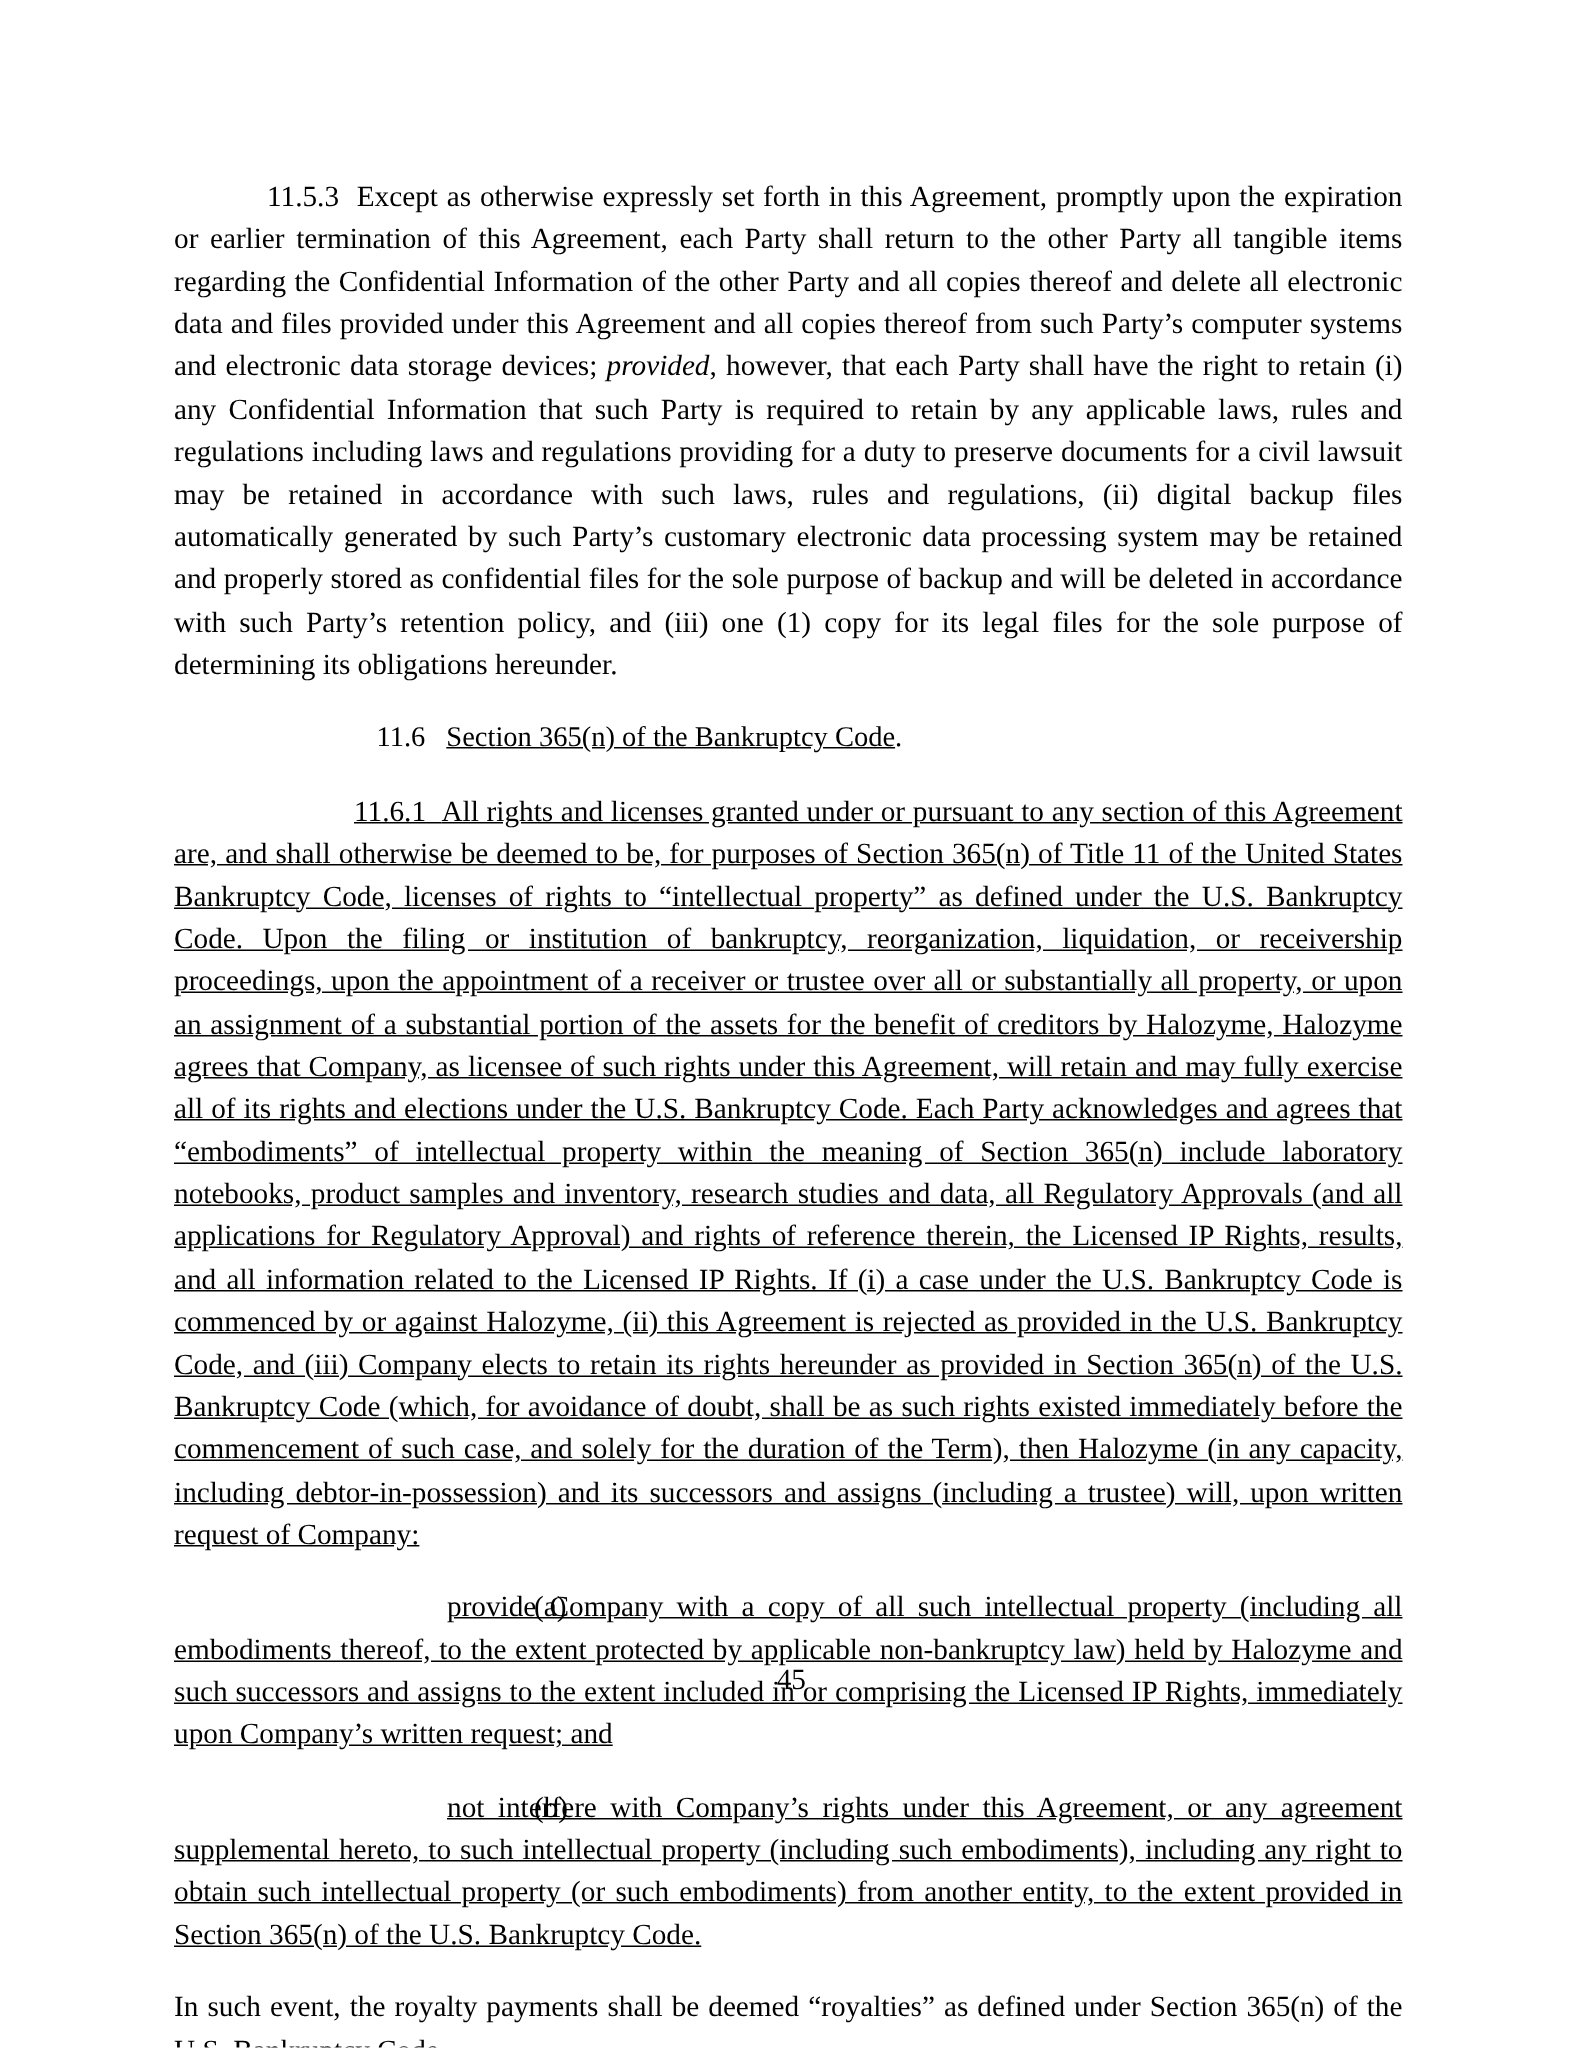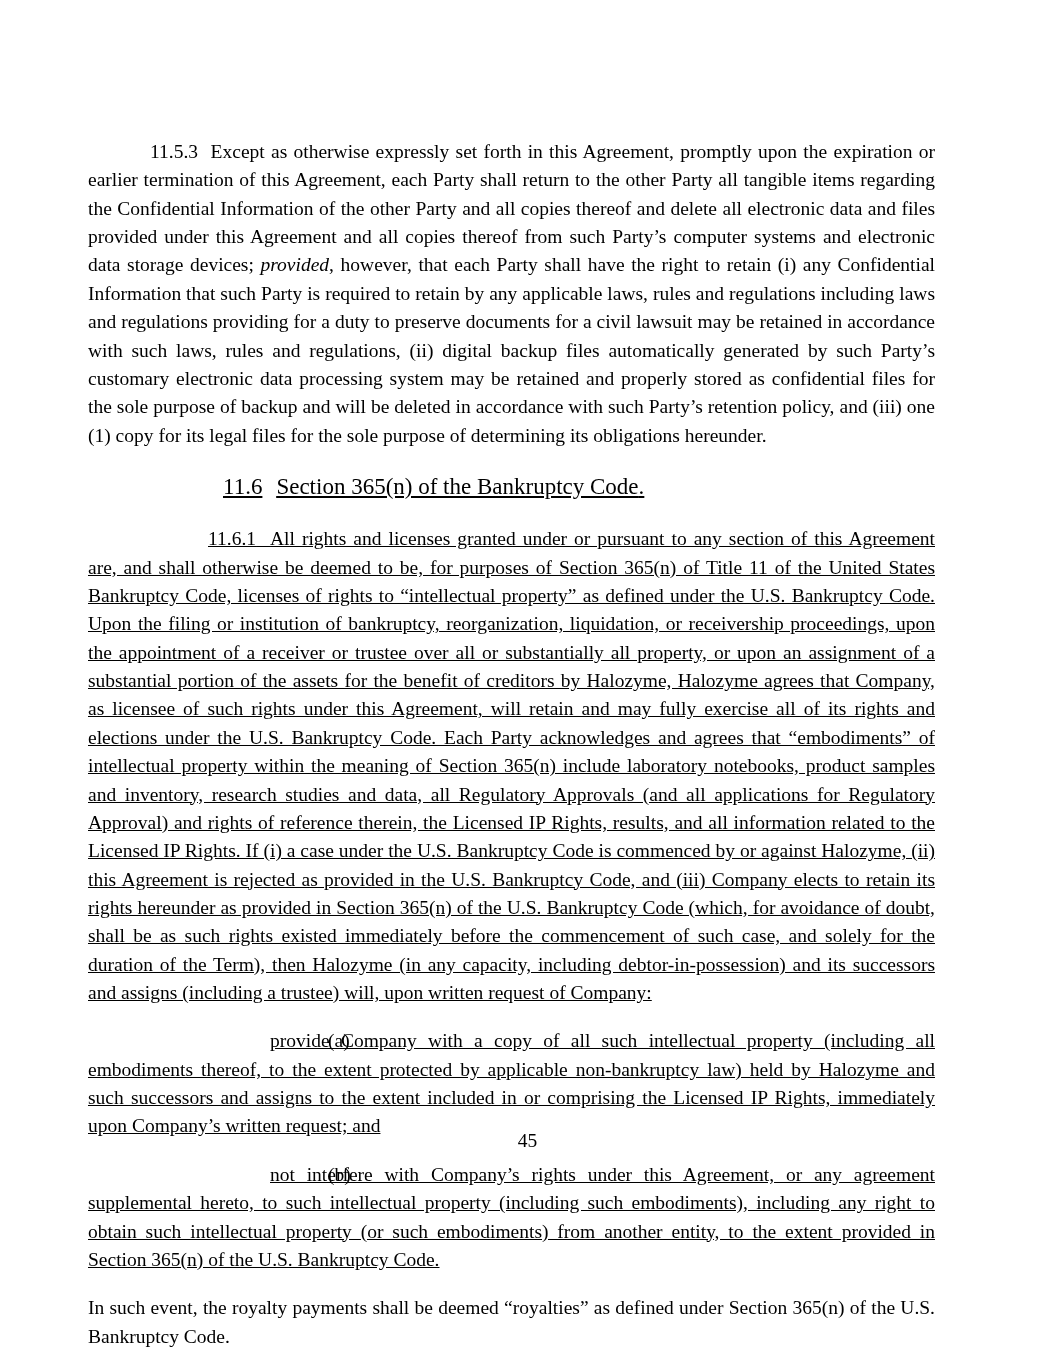--- a/index.html
+++ b/index.html
@@ -11,43 +11,41 @@
     width: 1055px;
     height: 1365px;
     font-family: "Liberation Serif", serif;
     color: #000000;
   }
   .page {
     position: relative;
     width: 1055px;
     height: 1180px;
     box-sizing: border-box;
-    padding: 118px 120px 40px 88px;
+    padding: 118px 120px 40px 116px;
     background: #ffffff;
-    margin-top: 20px;
   }
   .body-text {
     font-size: 19.5px;
     line-height: 1.455;
     text-align: justify;
     text-justify: inter-word;
     margin: 0 0 0 0;
   }
   .para {
     margin-bottom: 17px;
   }
   .indent {
     text-indent: 62px;
   }
   .heading-line {
     margin: 20px 0 22px 0;
     padding-left: 135px;
-    font-size: 23px;
+    font-size: 19px;
     line-height: 1.45;
-    text-decoration: underline;
   }
   .heading-num {
     margin-right: 14px;
   }
   .underline {
     text-decoration: underline;
   }
   .italic {
     font-style: italic;
   }

